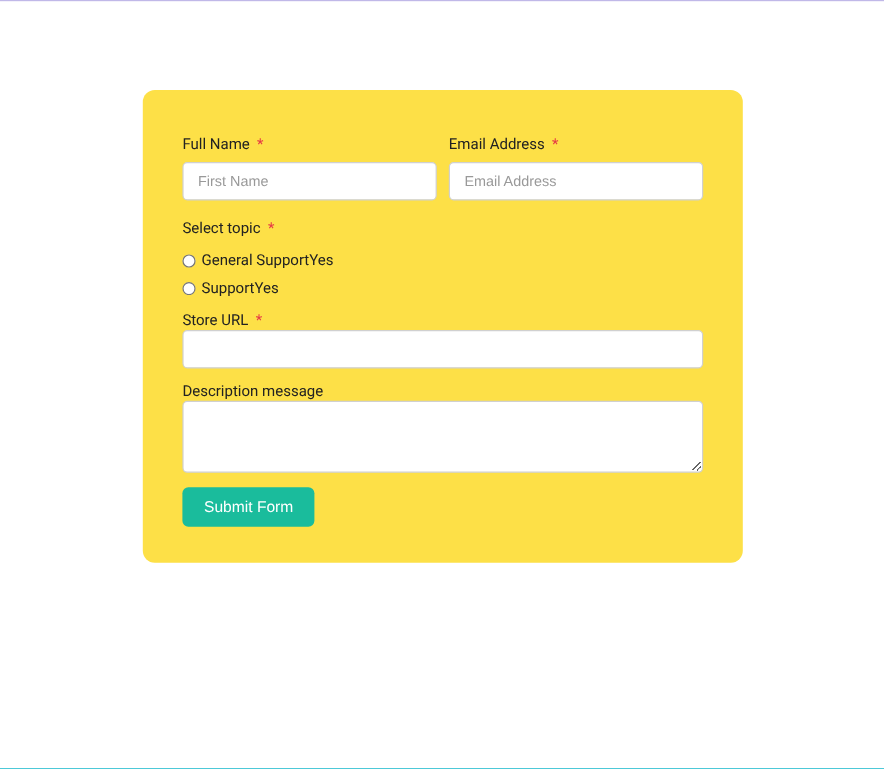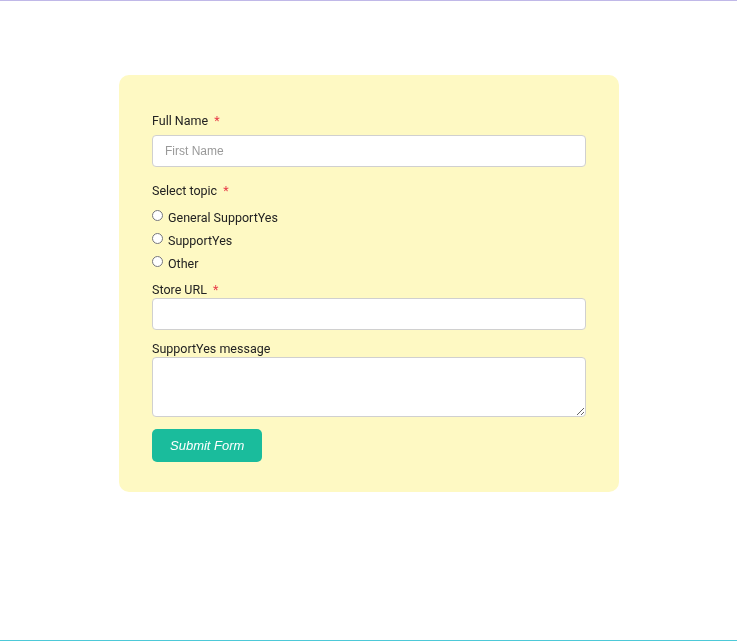--- a/index.html
+++ b/index.html
@@ -14,21 +14,21 @@
       height: 641px;
       position: relative;
       border-top: 1px solid #c0b8e8;
       border-bottom: 1px solid #4dc9d8;
     }
     .container {
       position: absolute;
       top: 74px;
       left: 119px;
       width: 500px;
-      background: #fef9c3;
+      background: #fde047;
       border-radius: 10px;
       padding: 38px 33px 30px 33px;
     }
     .row {
       display: flex;
       gap: 10px;
       margin-bottom: 16px;
     }
     .col {
       flex: 1;
@@ -63,21 +63,21 @@
       margin-bottom: 1px;
     }
     .radio-label-title {
       font-size: 12.5px;
       color: #222;
       margin-bottom: 12px;
       display: block;
     }
     .radio-item {
       display: flex;
-      align-items: flex-start;
+      align-items: center;
       margin-bottom: 8px;
       font-size: 12.5px;
       color: #222;
     }
     .radio-item input[type="radio"] {
       margin-right: 5px;
       width: 11px;
       height: 11px;
     }
     .field-block {
@@ -98,67 +98,69 @@
     }
     .submit-btn {
       background: #1abc9c;
       color: #ffffff;
       border: none;
       border-radius: 5px;
       padding: 9px 18px;
       font-size: 13px;
       cursor: pointer;
       font-weight: 500;
-      font-style: italic;
     }
   </style>
 </head>
 <body>
 
 <div class="container">
 
   <div class="row">
     <div class="col">
       <label class="label">
         <span>Full Name</span>
         <span class="required">*</span>
       </label>
       <input type="text" class="text-input" placeholder="First Name" style="">
+    </div>
+    <div class="col">
+      <label class="label">
+        <span>Email Address</span>
+        <span class="required">*</span>
+      </label>
+      <input type="text" class="text-input" placeholder="Email Address" style="">
     </div>
   </div>
 
   <div class="radio-group">
     <label class="radio-label-title">
       <span>Select topic</span>
       <span class="required">*</span>
     </label>
     <div class="radio-item">
       <input type="radio" name="topic" style="">
       <span>General SupportYes</span>
     </div>
     <div class="radio-item">
       <input type="radio" name="topic" style="">
       <span>SupportYes</span>
     </div>
-    <div class="radio-item">
-      <input type="radio" name="topic" style="">
-      <span>Other</span>
-    </div>
   </div>
 
   <div class="field-block">
     <label class="label">
       <span>Store URL</span>
       <span class="required">*</span>
     </label>
     <input type="text" class="text-input" style="">
   </div>
 
   <div class="field-block">
     <label class="label">
-      <span>SupportYes message</span>
+      <span>Description message</span>
     </label>
     <textarea class="textarea-input" style=""></textarea>
   </div>
 
   <button class="submit-btn">Submit Form</button>
 
 </div>
 
 </body></html>

